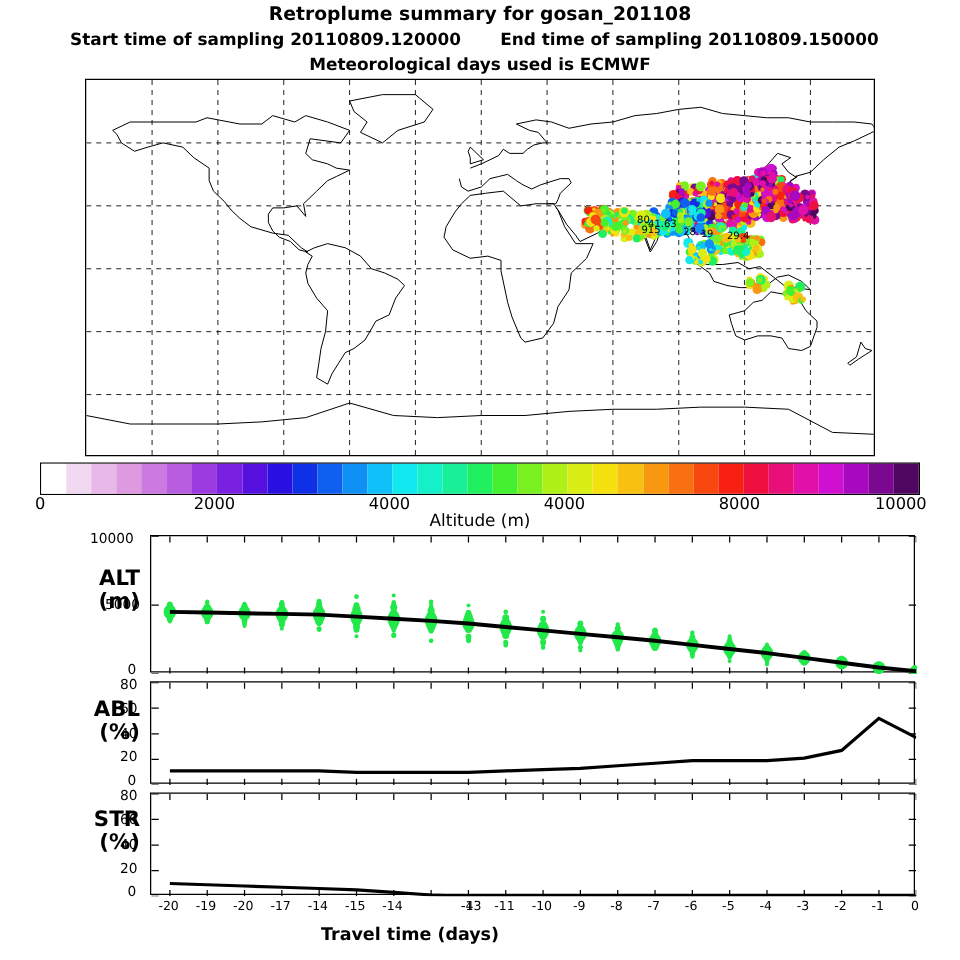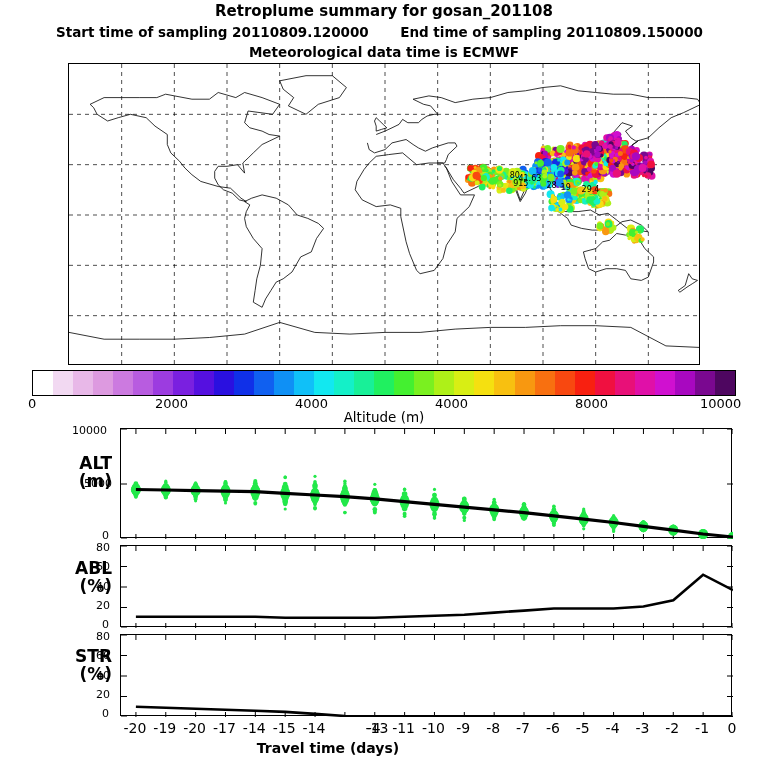--- a/index.html
+++ b/index.html
@@ -49,34 +49,34 @@
   #str-panel{left:120px;top:634px;width:612px;height:82px;}
   .panel svg{position:absolute;left:0;top:0;}
 
   .ylab{position:absolute;text-align:right;font-size:17px;font-weight:bold;line-height:1.05;}
   #alt-lab{left:8px;top:455px;width:104px;}
   #abl-lab{left:8px;top:560px;width:104px;}
   #str-lab{left:8px;top:648px;width:104px;}
 
   .tick-text{font-size:11px;font-family:"DejaVu Sans",sans-serif;}
   #xaxis-labels{position:absolute;left:120px;top:720px;width:612px;height:16px;}
-  #xaxis-labels span{position:absolute;font-size:14px;transform:translateX(-50%);}
+  #xaxis-labels span{position:absolute;font-size:10px;transform:translateX(-50%);}
   #xtitle{position:absolute;left:0;top:740px;width:656px;text-align:center;
      font-size:14px;font-weight:bold;}
 </style>
 </head>
 <body>
 
 <div class="title">Retroplume summary for gosan_201108</div>
 <div class="subtitle">
   <span>Start time of sampling 20110809.120000</span>
   <span class="gap"></span>
   <span>End time of sampling 20110809.150000</span>
 </div>
-<div class="metline">Meteorological data time is ECMWF</div>
+<div class="metline">Meteorological days used is ECMWF</div>
 
 <div id="map-panel">
   <svg id="map-svg" width="632" height="302" viewBox="0 0 632 302">
     <g id="map-grid" stroke="#000" stroke-width="0.7" stroke-dasharray="4,4" fill="none">
         <line x1="52.666666666666664" y1="0" x2="52.666666666666664" y2="302"></line>
         <line x1="105.33333333333333" y1="0" x2="105.33333333333333" y2="302"></line>
         <line x1="158" y1="0" x2="158" y2="302"></line>
         <line x1="210.66666666666666" y1="0" x2="210.66666666666666" y2="302"></line>
         <line x1="263.33333333333337" y1="0" x2="263.33333333333337" y2="302"></line>
         <line x1="316" y1="0" x2="316" y2="302"></line>

